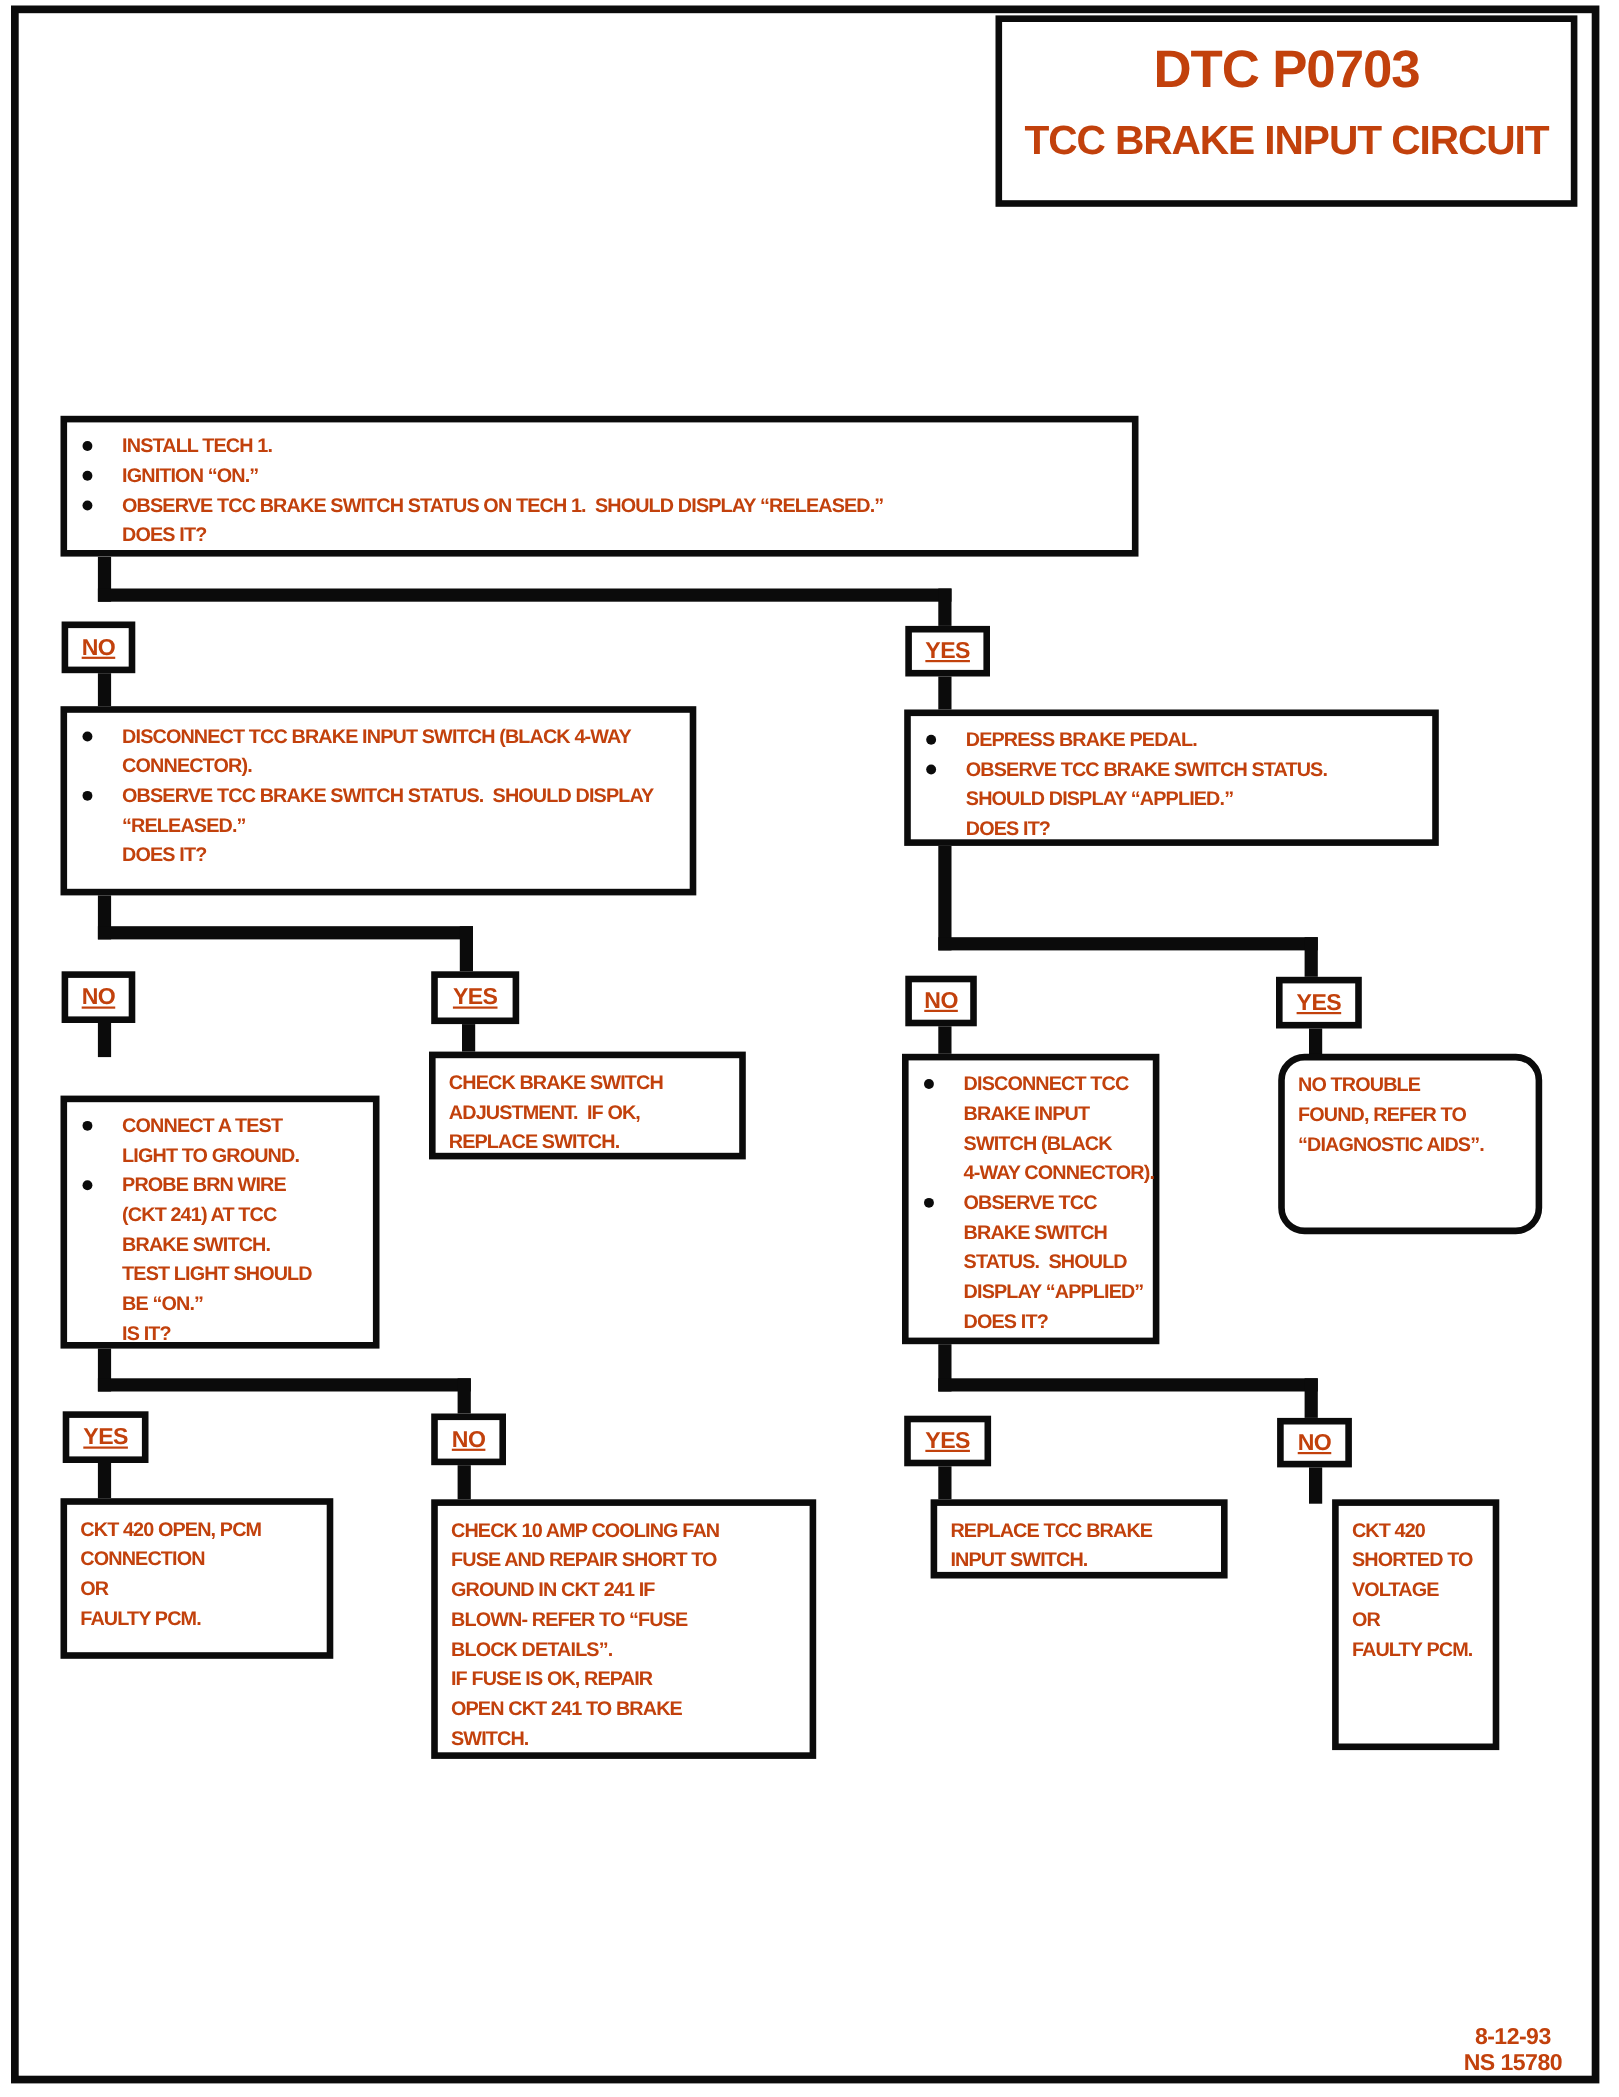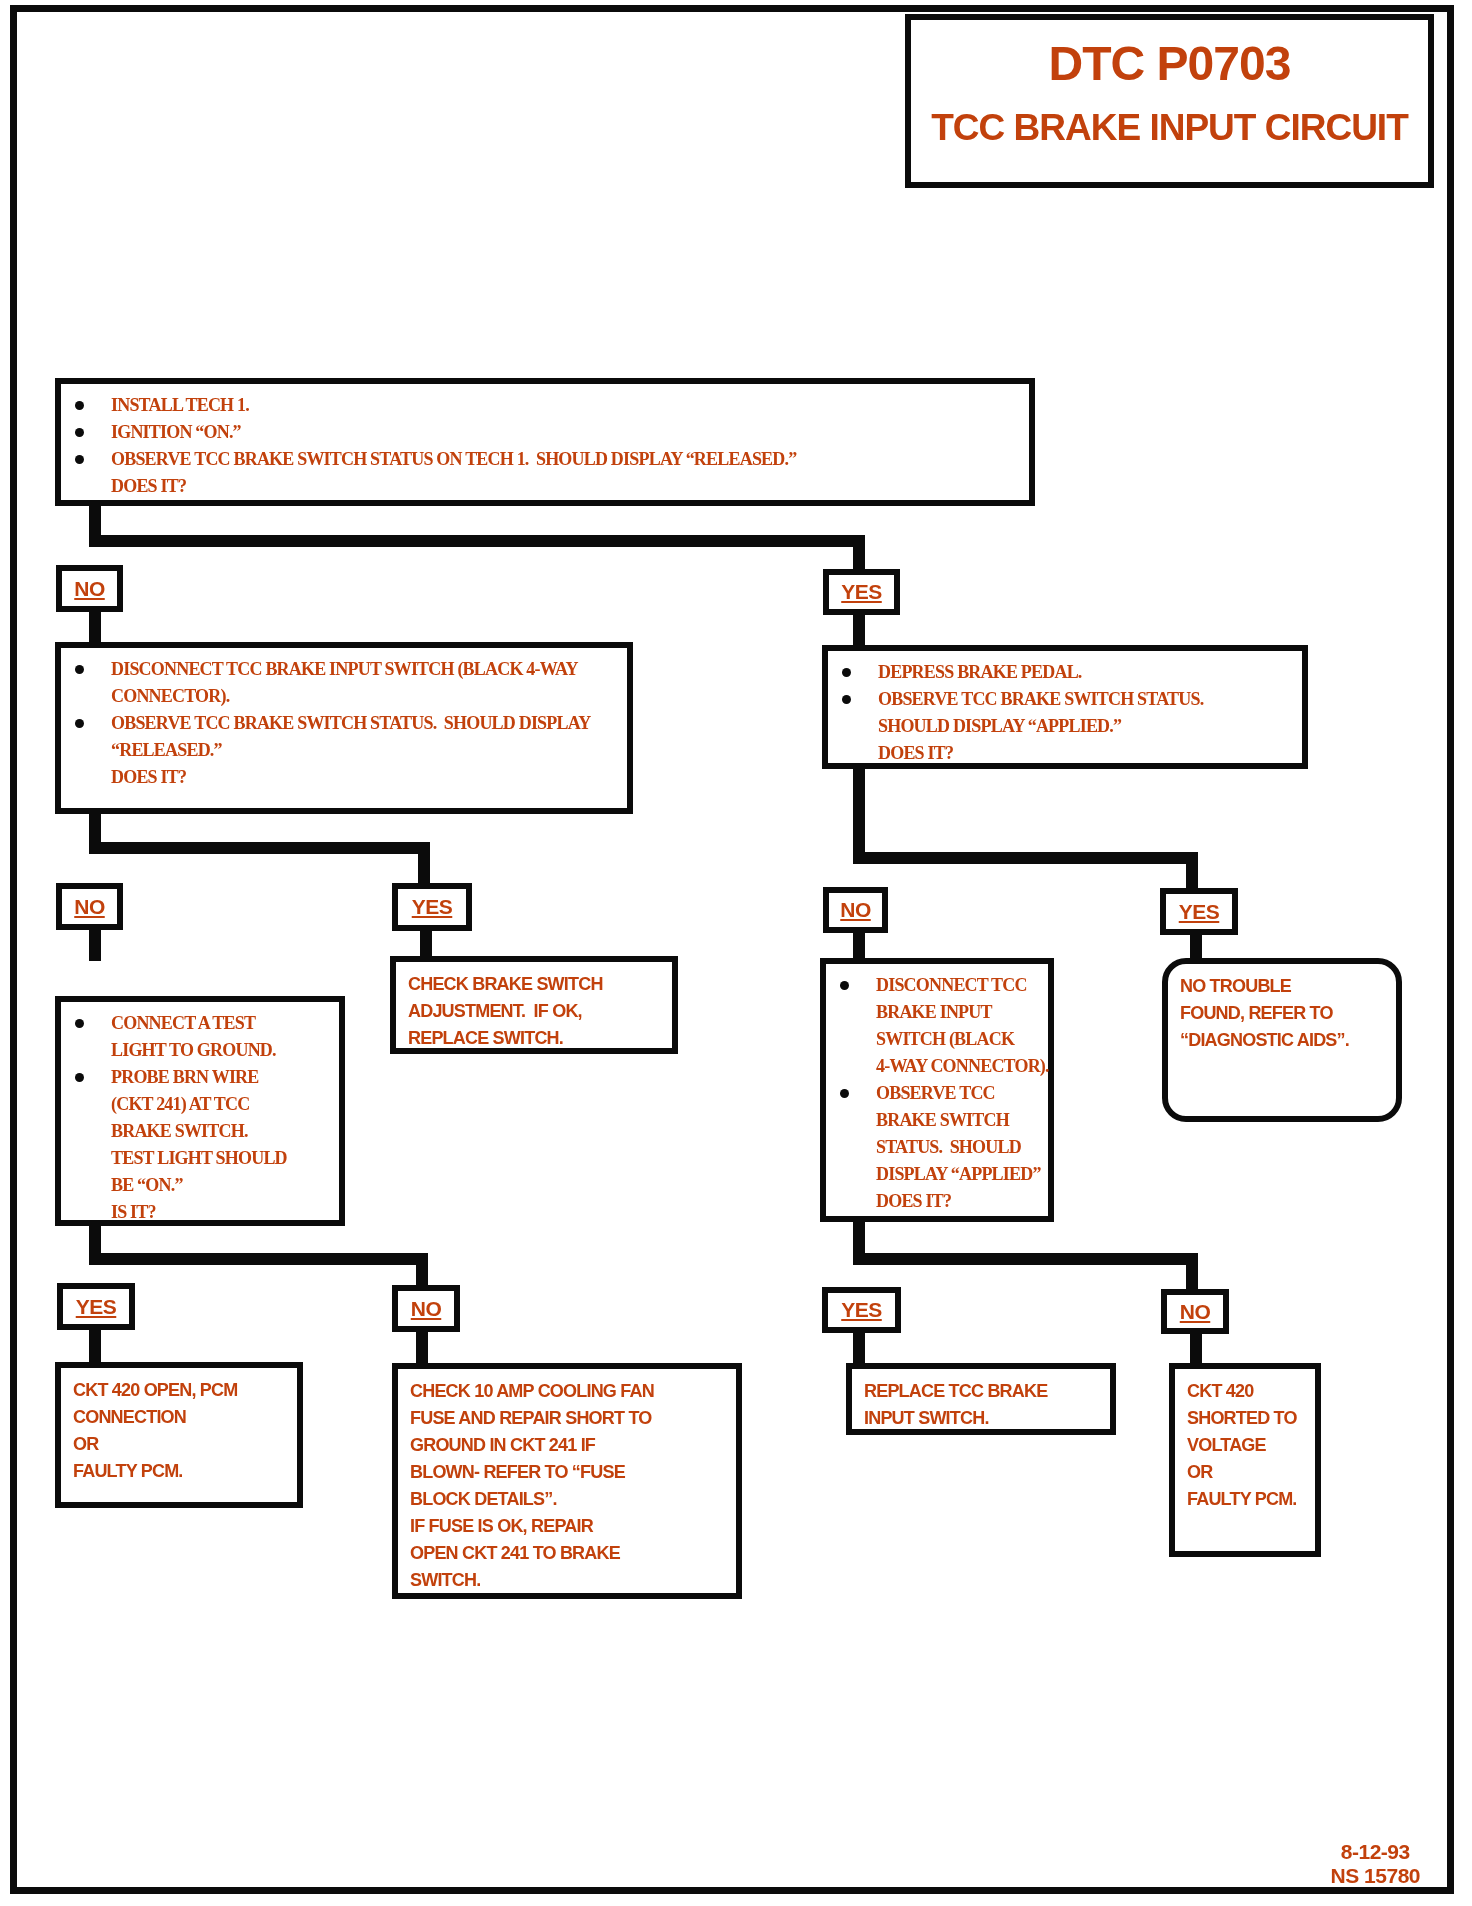--- a/index.html
+++ b/index.html
@@ -18,21 +18,21 @@
   }
   .title-line1{margin-top:16px;font-size:48px;letter-spacing:-1px;white-space:nowrap;}
   .title-line2{margin-top:16px;font-size:37px;letter-spacing:-1px;white-space:nowrap;}
   .box{
     position:absolute;border:6px solid #0b0b0b;box-sizing:border-box;background:#fff;
   }
   .flow-text{font-size:18px;letter-spacing:-0.8px;line-height:27px;white-space:pre;display:block;}
   .bullets{padding:8px 4px 0 14px;}
   .item{display:flex;align-items:flex-start;}
   .dot{width:9px;height:9px;border-radius:50%;background:#0b0b0b;flex:none;margin-top:9px;}
-  .item .flow-text{margin-left:27px;font-family:Liberation Serif, serif;}
+  .item .flow-text{margin-left:27px;}
   .plain{padding:9px 6px 0 12px;}
   .dec{
     position:absolute;border:6px solid #0b0b0b;box-sizing:border-box;background:#fff;
     display:flex;align-items:center;justify-content:center;
     font-size:21px;letter-spacing:-0.5px;text-decoration:underline;
   }
   .conn{position:absolute;background:#0b0b0b;}
   .footer{
     position:absolute;right:52px;top:1840px;text-align:center;
     font-size:21px;line-height:24px;letter-spacing:-0.5px;
@@ -220,21 +220,21 @@
 IF FUSE IS OK, REPAIR
 OPEN CKT 241 TO BRAKE
 SWITCH.</span>
   </div>
 
   <div class="box plain" style="left:846px;top:1363px;width:270px;height:72px;">
     <span class="flow-text">REPLACE TCC BRAKE
 INPUT SWITCH.</span>
   </div>
 
-  <div class="box plain" style="left:1169px;top:1363px;width:152px;height:194px;">
+  <div class="box plain" style="left:1211px;top:1363px;width:152px;height:228px;">
     <span class="flow-text">CKT 420
 SHORTED TO
 VOLTAGE
 OR
 FAULTY PCM.</span>
   </div>
 
   <div class="footer">
     <div>8-12-93</div>
     <div>NS 15780</div>

